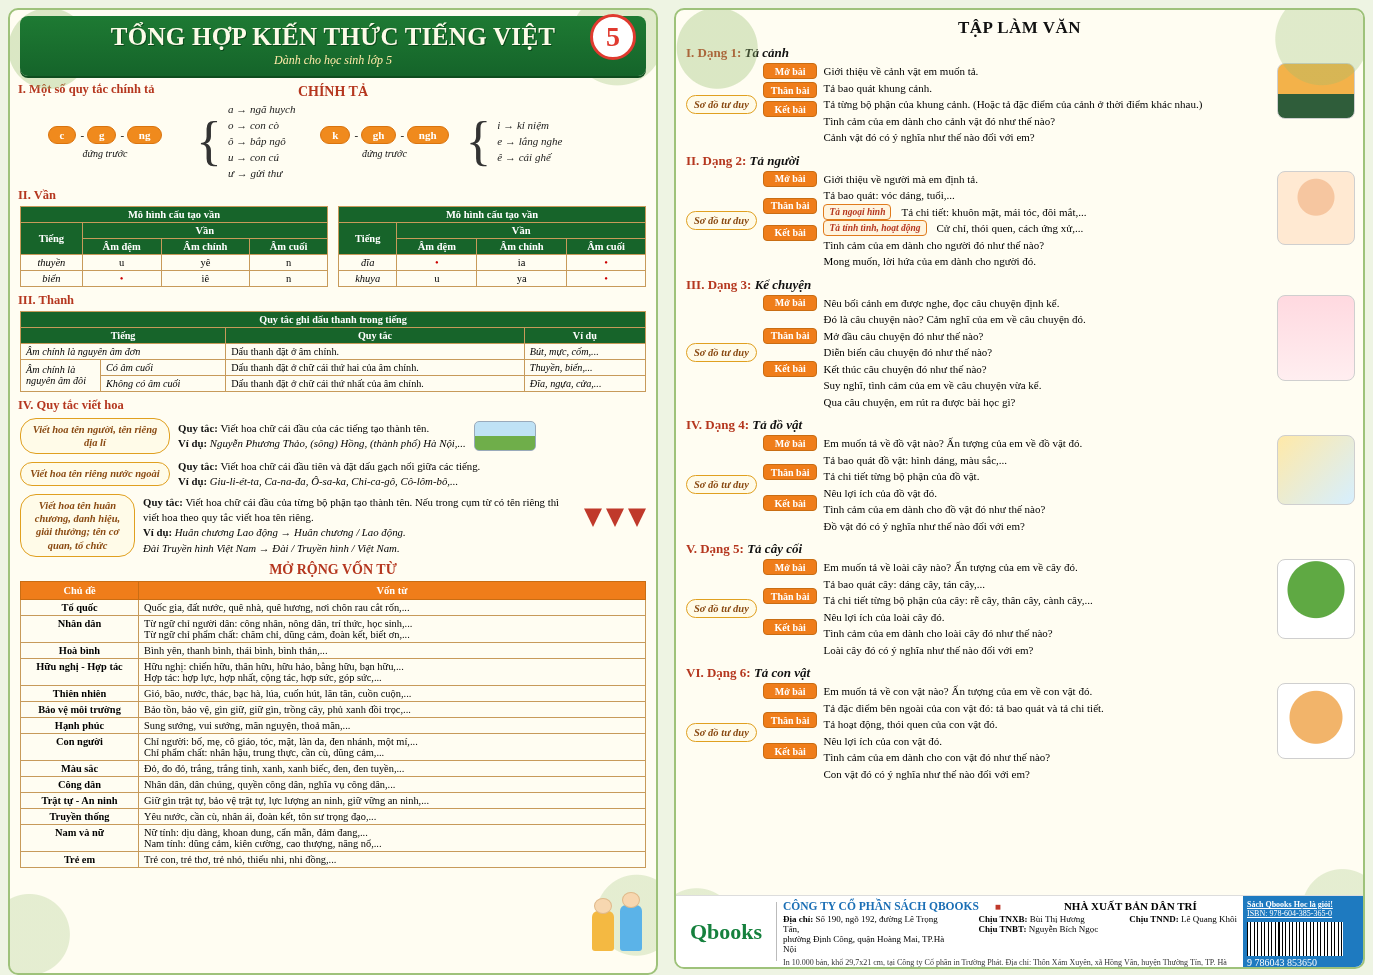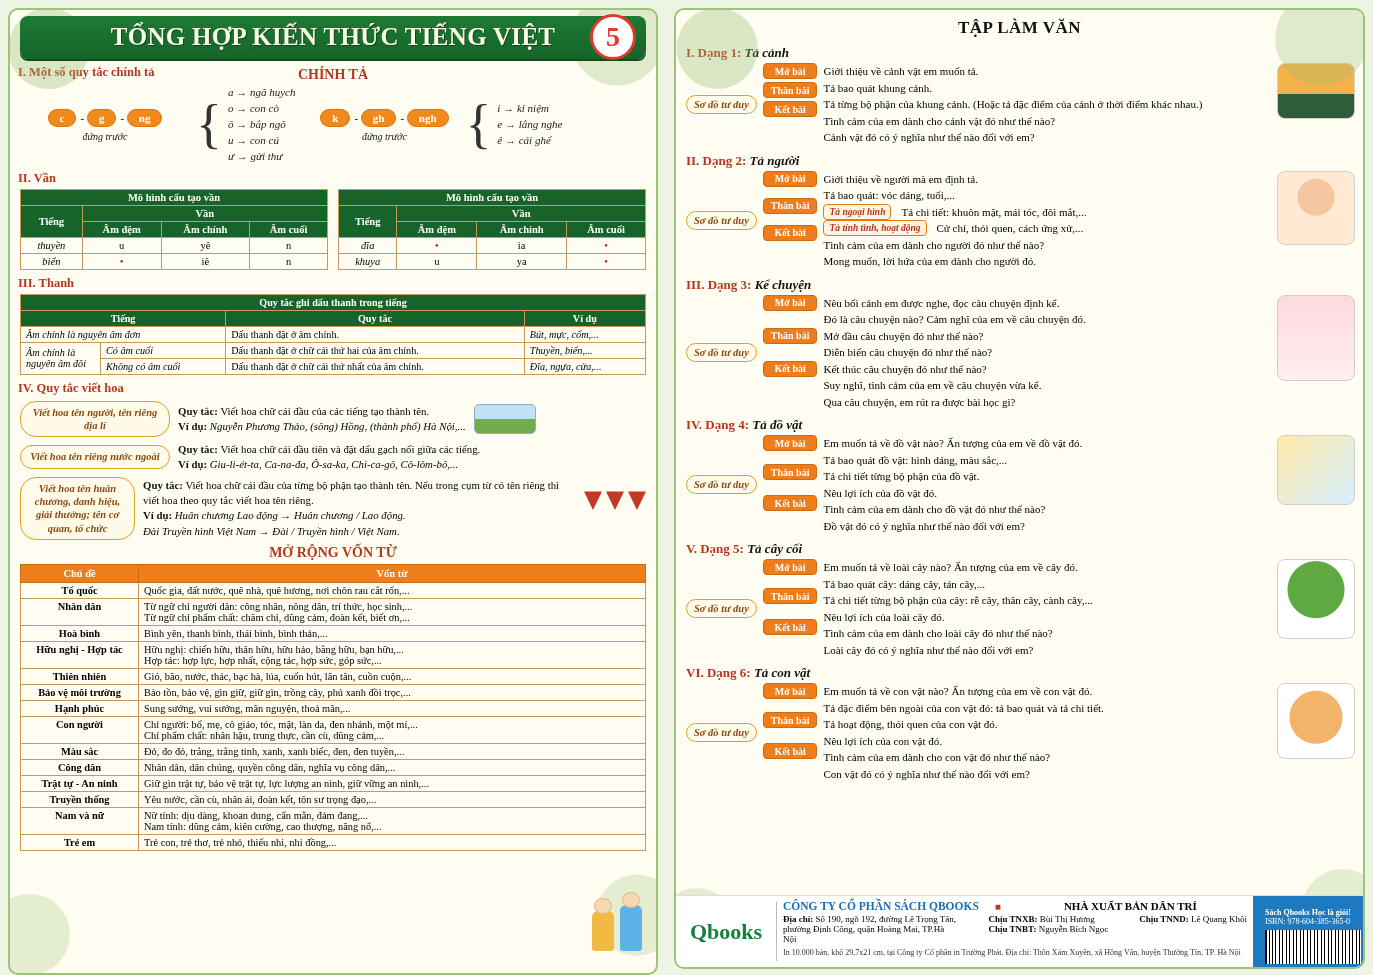--- a/index.html
+++ b/index.html
@@ -144,41 +144,42 @@
   .footer {
     position:absolute; left:0; right:0; bottom:0; height:72px;
     background:#ffffff; border-top:1px solid #ddd;
     display:flex; align-items:stretch; font-size:9px;
   }
   .f-logo { width:100px; display:flex; align-items:center; justify-content:center; }
   .f-mid { flex:1; padding:4px 6px; }
   .f-company { color:#1b6fb5; font-weight:bold; font-size:11.5px; }
   .f-cols { display:flex; gap:31px; margin-top:2px; }
   .f-small { font-size:8px; color:#333; margin-top:4px; line-height:1.35; }
-  .f-right { width:110px; background:#1e7ac0; color:#fff; padding:12px; font-size:8px; }
+  .f-right { width:120px; background:#1e7ac0; color:#fff; padding:4px; font-size:8px;text-decoration:underline; }
   .barcode {
     height:34px; width:96px; margin-top:4px;
     background:repeating-linear-gradient(90deg,#000 0 1.5px,#fff 1.5px 3.5px,#000 3.5px 4.5px,#fff 4.5px 7px);
   }
   .vline { width:1px; background:#bbb; margin:6px 0; }
 
   
   .art { border-radius:6px; }
 </style>
 </head>
 <body>
 
 <div class="page">
 
   <div class="half left-half">
     <div class="sheet">
       <div class="leafbg"></div>
 
       <div class="title-banner">
         <h1>TỔNG HỢP KIẾN THỨC TIẾNG VIỆT</h1>
+        <div class="sub">Dành cho học sinh lớp 5</div>
         <div class="grade-badge">5</div>
       </div>
 
       <div class="sec-title">I. Một số quy tắc chính tả</div>
       <div class="center-head" style="margin-top:-16px;">CHÍNH TẢ</div>
 
       <div class="chinhta-wrap">
         <div style="width:170px; text-align:center;">
           <div>
             <span class="pill">c</span>

